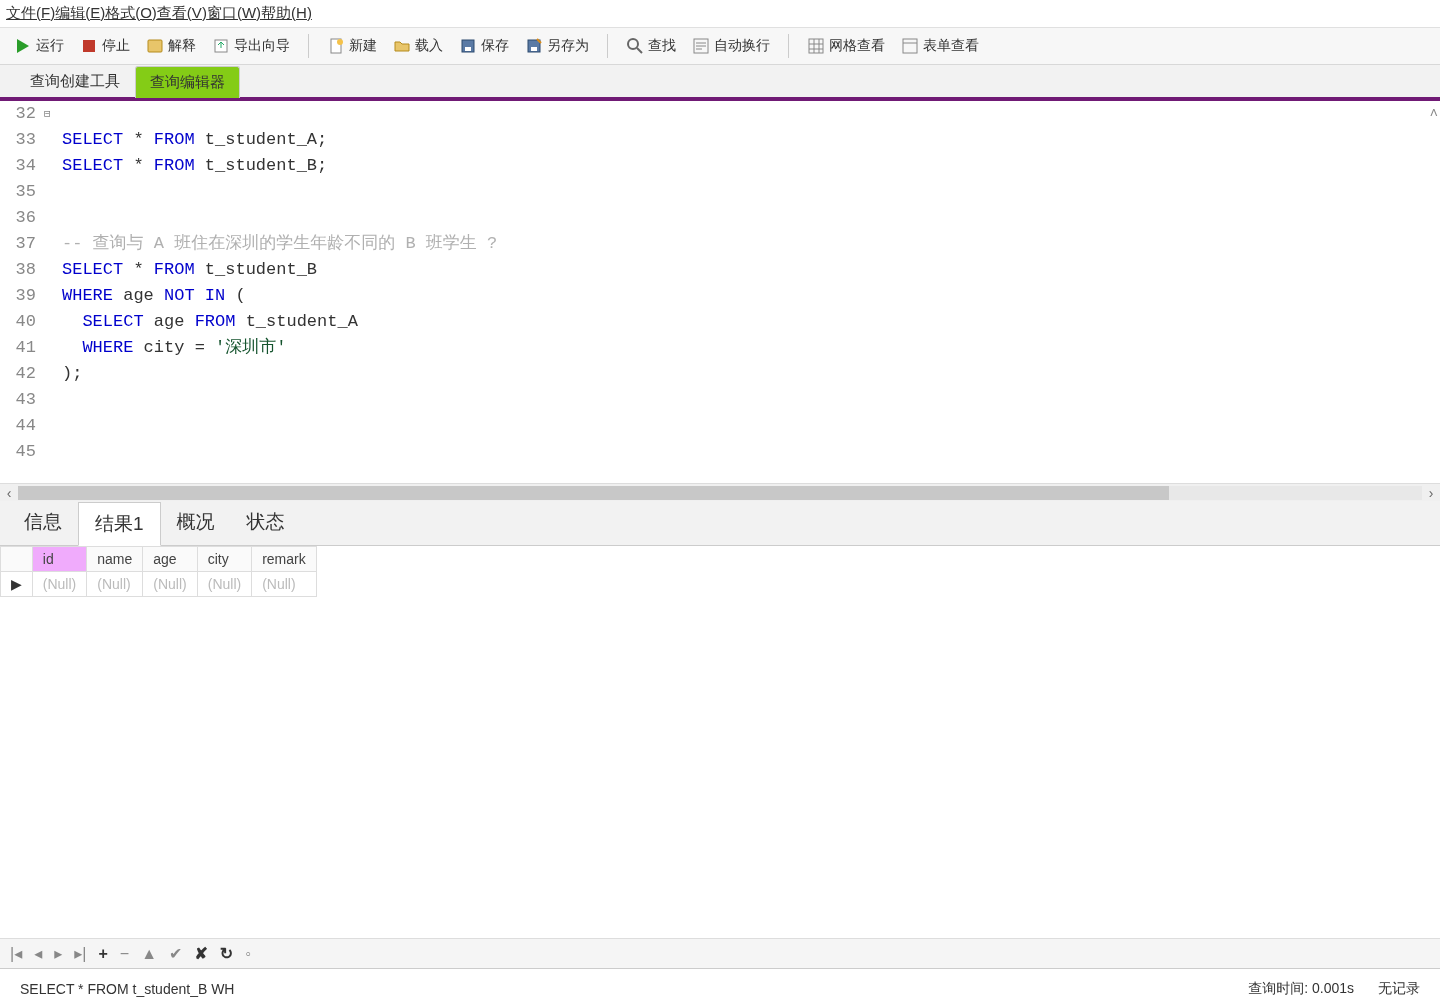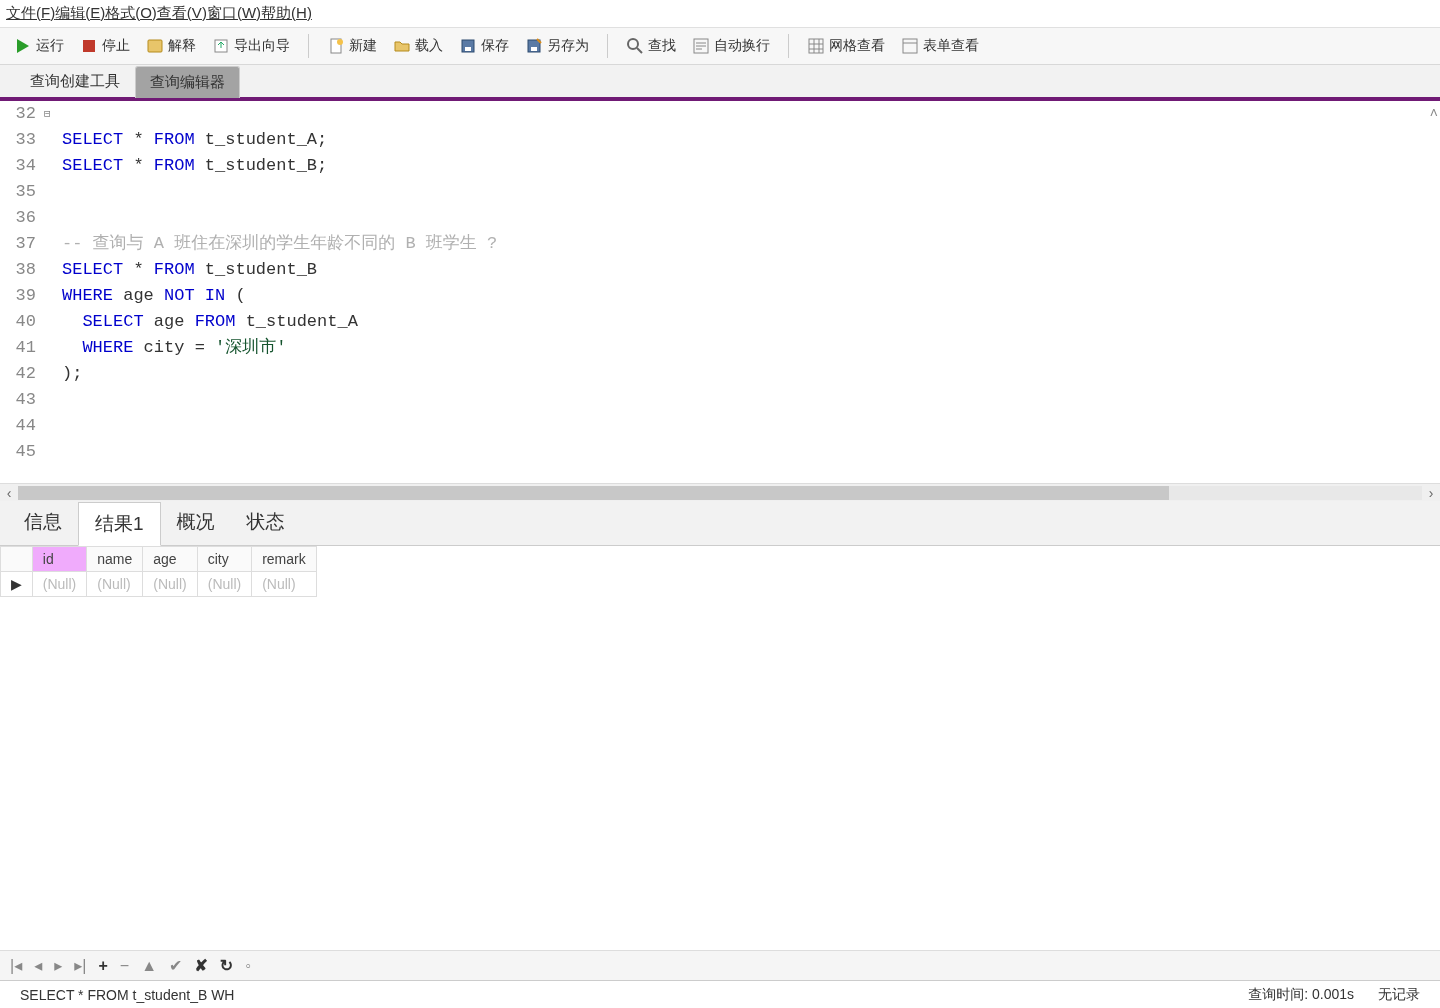--- a/index.html
+++ b/index.html
@@ -52,21 +52,21 @@
   background: #f2f2f2;
 }
 .tabstrip .tab {
   padding: 6px 14px;
   border: 1px solid transparent;
   border-bottom: none;
   font-size: 15px;
   cursor: default;
 }
 .tabstrip .tab.active {
-  background: #a3a3a3;
+  background: #84cc16;
   border-color: #ccc;
   border-radius: 3px 3px 0 0;
   position: relative;
   top: 1px;
 }
 .editor {
   flex: 0 0 auto;
   display: flex;
   flex-direction: column;
   height: 400px;
@@ -189,21 +189,21 @@
   padding: 0 10px;
   font-size: 16px;
 }
 .nav-strip .nbtn {
   color: #888;
   font-family: Arial, sans-serif;
   cursor: default;
 }
 .nav-strip .nbtn.dark { color: #333; font-weight: bold; }
 .statusbar {
-  height: 28px;
+  height: 40px;
   border-top: 1px solid #ccc;
   display: flex;
   align-items: center;
   font-size: 14px;
   padding: 0 8px;
 }
 .statusbar .seg { padding: 0 12px; }
 .statusbar .spacer { flex: 1; }
 </style>
 </head>

